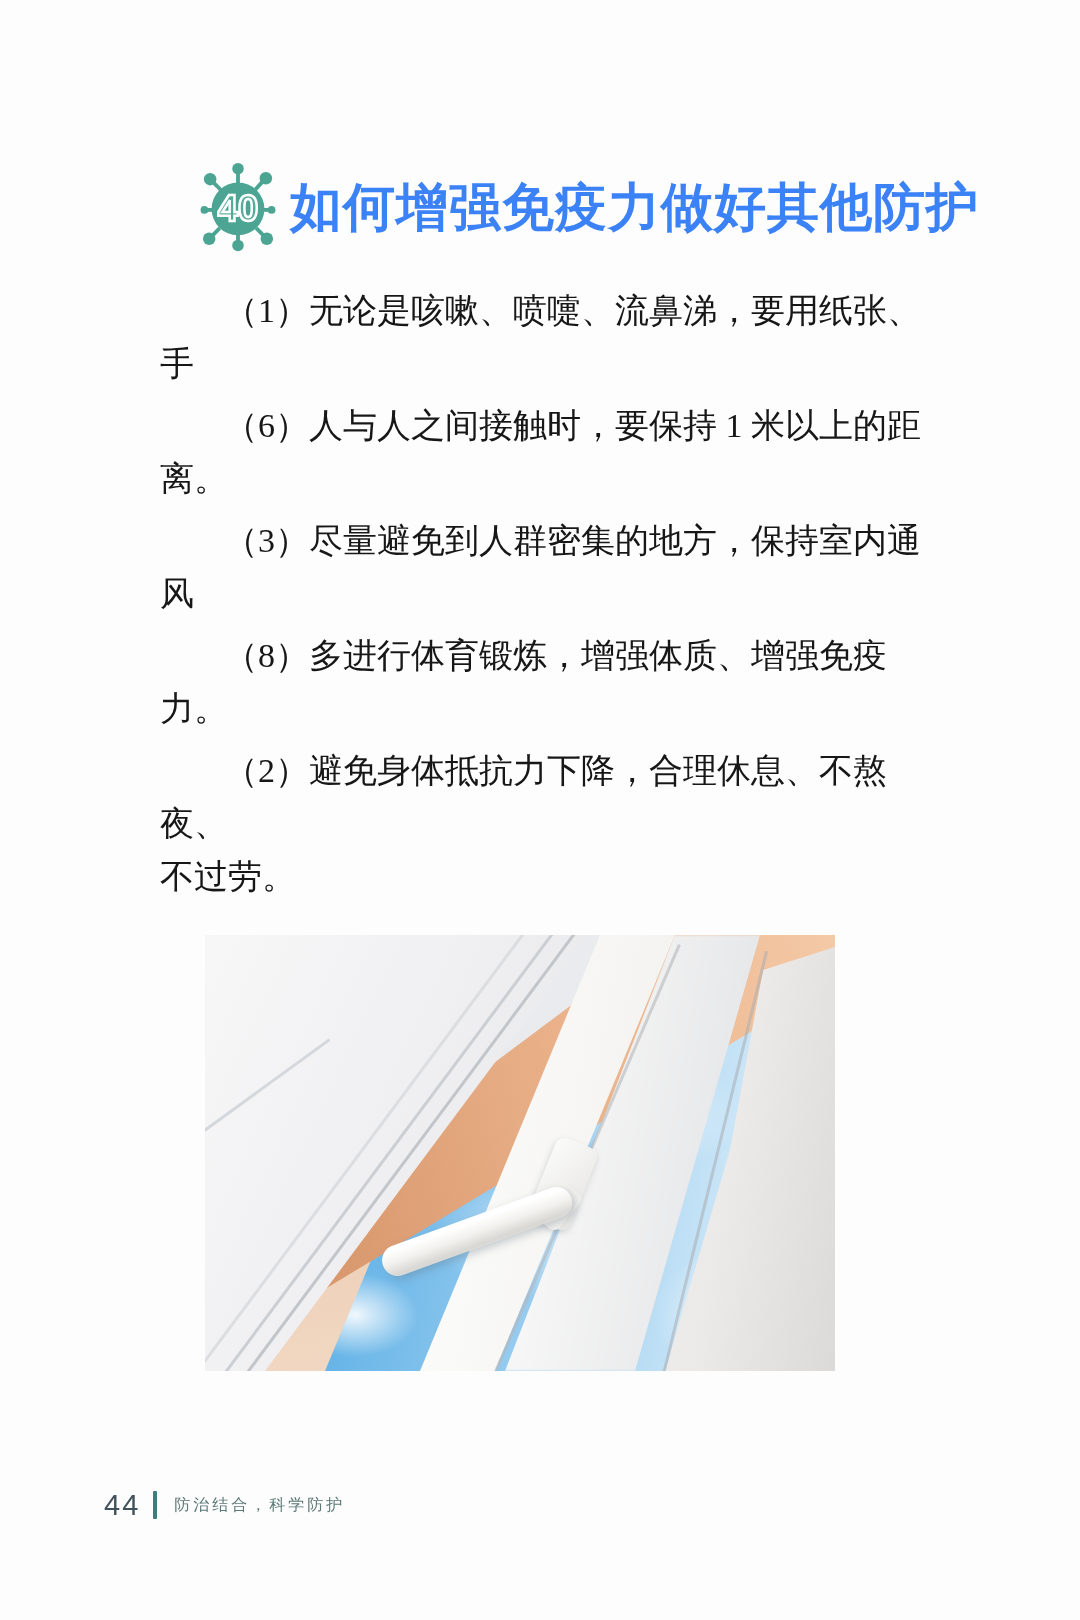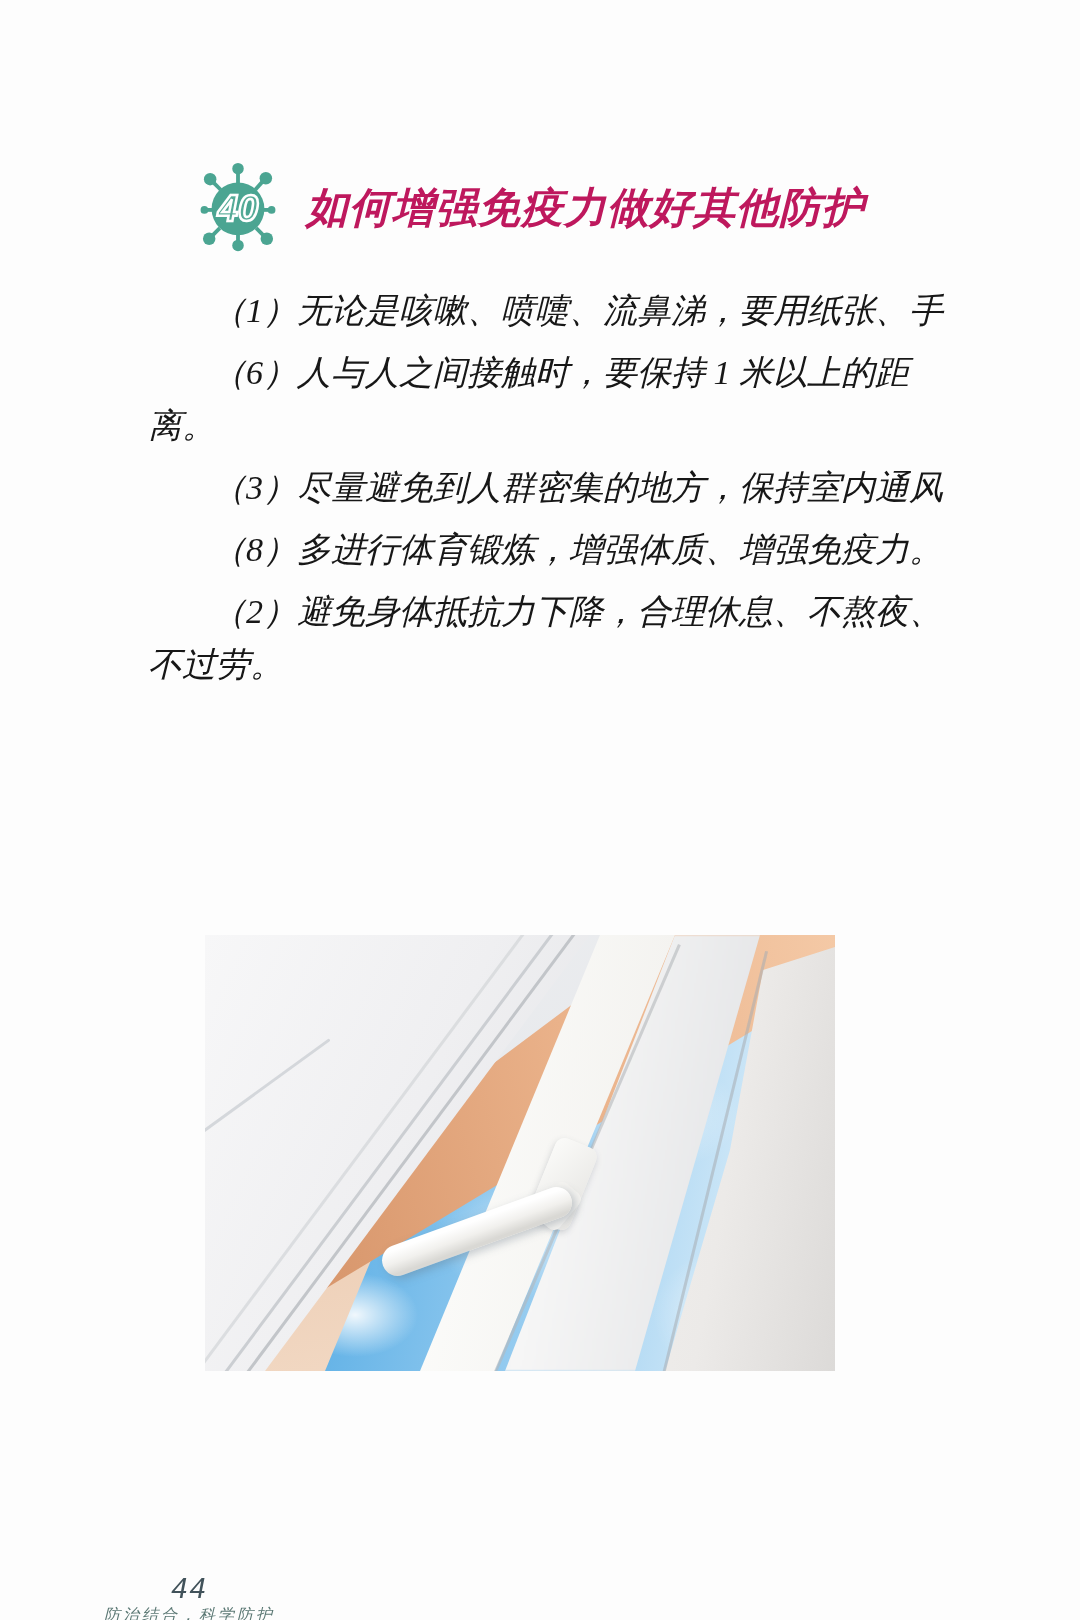--- a/index.html
+++ b/index.html
@@ -5,52 +5,51 @@
   html, body { margin: 0; padding: 0; }
   body { background: #f4f4f4; }
   .page {
     position: relative;
     width: 1080px;
     height: 1620px;
     margin: 0 auto;
     background: #fdfdfd;
     overflow: hidden;
     font-family: "Liberation Sans", sans-serif;
-    font-style: italic;
   }
 
   
   .header {
     position: absolute;
     left: 190px;
     top: 160px;
     display: flex;
     align-items: center;
   }
   .virus-icon { width: 96px; height: 96px; flex: 0 0 auto; }
   .title {
-    margin-left: 20px;
-    font-size: 42px;
+    margin-left: 4px;
+    font-size: 52px;
     font-weight: 700;
     letter-spacing: 1px;
-    color: #be185d;
+    color: #3b82f6;
     white-space: nowrap;
   }
 
   
   .bodytext {
     position: absolute;
     left: 148px;
     top: 284px;
     width: 804px;
     font-family: "Liberation Serif", "DejaVu Serif", serif;
     font-size: 34px;
     color: #171717;
   }
-  .para { margin: 0 0 9px 0; }
+  .para { margin: 0 0 9px 12px; }
   .tline { display: block; line-height: 53px; }
   .tline.indent { text-indent: 64px; }
 
   
   .figure {
     position: absolute;
     left: 205px;
     top: 935px;
     width: 630px;
     height: 436px;
@@ -110,25 +109,24 @@
   .ph-mount { left: 336px; top: 205px; width: 44px; height: 88px; border-radius: 10px; transform: rotate(22deg);
     background: linear-gradient(115deg, #fbfbf9, #e6e5e2); box-shadow: 0 3px 6px rgba(90,100,110,.25); }
   .ph-neck { left: 338px; top: 248px; width: 30px; height: 46px; border-radius: 8px; transform: rotate(40deg); background: #f4f3f0; }
   .ph-lever { left: 172px; top: 281px; width: 200px; height: 31px; border-radius: 16px; transform: rotate(-20deg);
     background: linear-gradient(180deg, #ffffff 15%, #f1f0ed 55%, #d9d8d4 90%); box-shadow: 3px 4px 8px rgba(100,115,130,.35); }
 
   
   .footer {
     position: absolute;
     left: 104px;
-    top: 1572px;
+    top: 1484px;
     height: 42px;
     display: flex;
     align-items: center;
-    flex-direction: column;
   }
   .pagenum { font-size: 29px; color: #41525a; letter-spacing: 2px; }
   .divider { width: 4px; height: 28px; background: #3a7f7a; margin: 0 17px 0 13px; border-radius: 1px; }
   .running { font-size: 16px; color: #5b7874; letter-spacing: 3px; white-space: nowrap; }
 </style>
 </head>
 <body>
 
 <div class="page">
 

